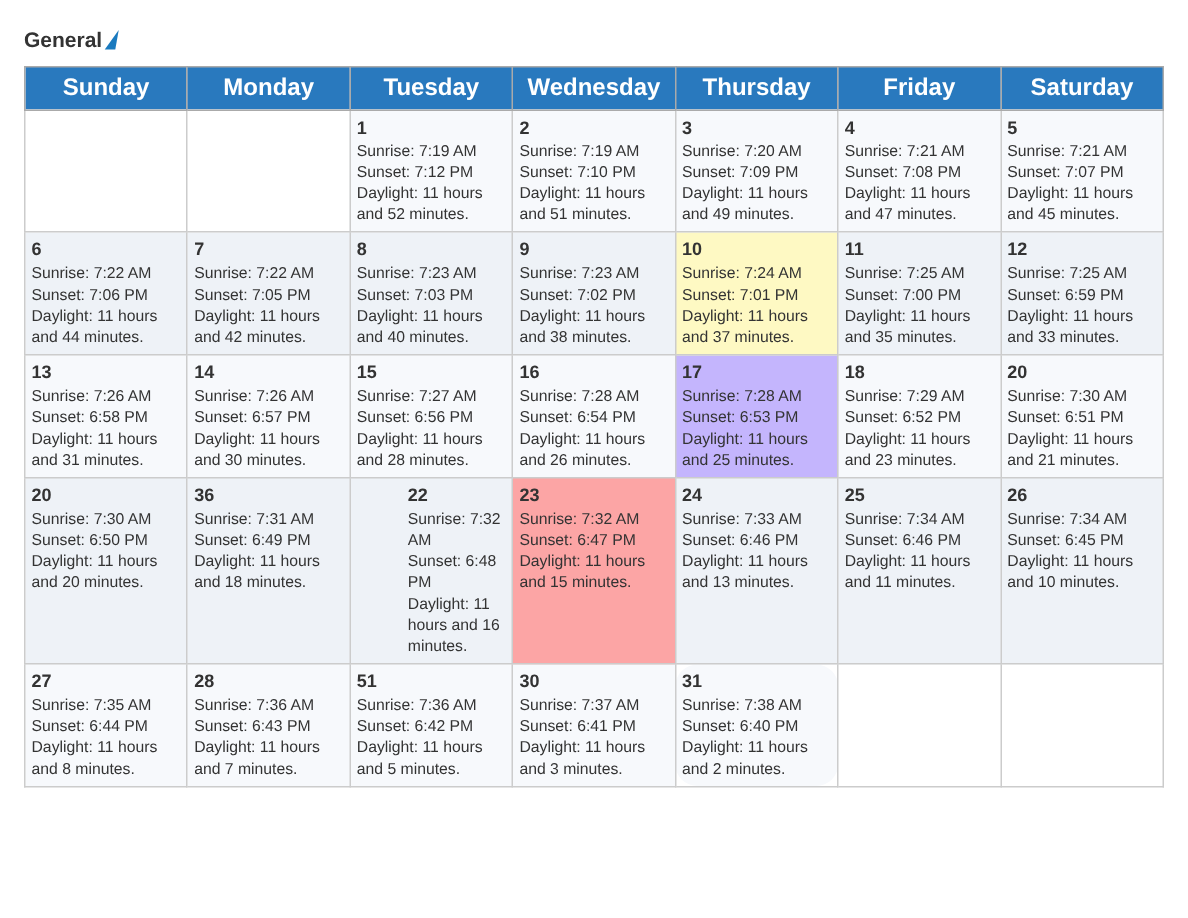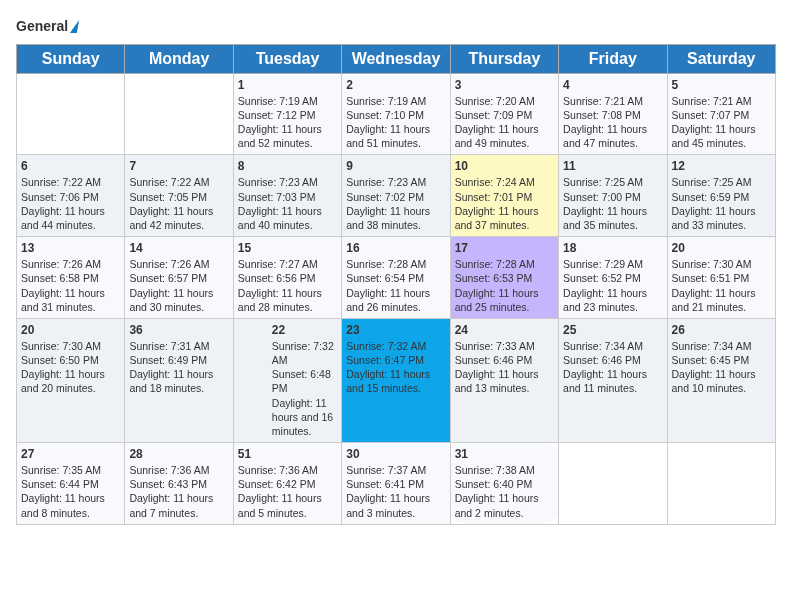--- a/index.html
+++ b/index.html
@@ -197,21 +197,21 @@
           <div class="day-info">Sunrise: 7:30 AM<br>Sunset: 6:50 PM<br>Daylight: 11 hours and 20 minutes.</div>
         </td>
         <td style="background: rgb(238, 242, 247);">
           <div class="day-num">36</div>
           <div class="day-info">Sunrise: 7:31 AM<br>Sunset: 6:49 PM<br>Daylight: 11 hours and 18 minutes.</div>
         </td>
         <td style="background: rgb(238, 242, 247); padding-left: 38px;">
           <div class="day-num">22</div>
           <div class="day-info">Sunrise: 7:32 AM<br>Sunset: 6:48 PM<br>Daylight: 11 hours and 16 minutes.</div>
         </td>
-        <td style="background: #0ea5e9;">
+        <td style="background: #fca5a5;">
           <div class="day-num">23</div>
           <div class="day-info">Sunrise: 7:32 AM<br>Sunset: 6:47 PM<br>Daylight: 11 hours and 15 minutes.</div>
         </td>
         <td style="background: rgb(238, 242, 247);">
           <div class="day-num">24</div>
           <div class="day-info">Sunrise: 7:33 AM<br>Sunset: 6:46 PM<br>Daylight: 11 hours and 13 minutes.</div>
         </td>
         <td style="background: rgb(238, 242, 247);">
           <div class="day-num">25</div>
           <div class="day-info">Sunrise: 7:34 AM<br>Sunset: 6:46 PM<br>Daylight: 11 hours and 11 minutes.</div>

